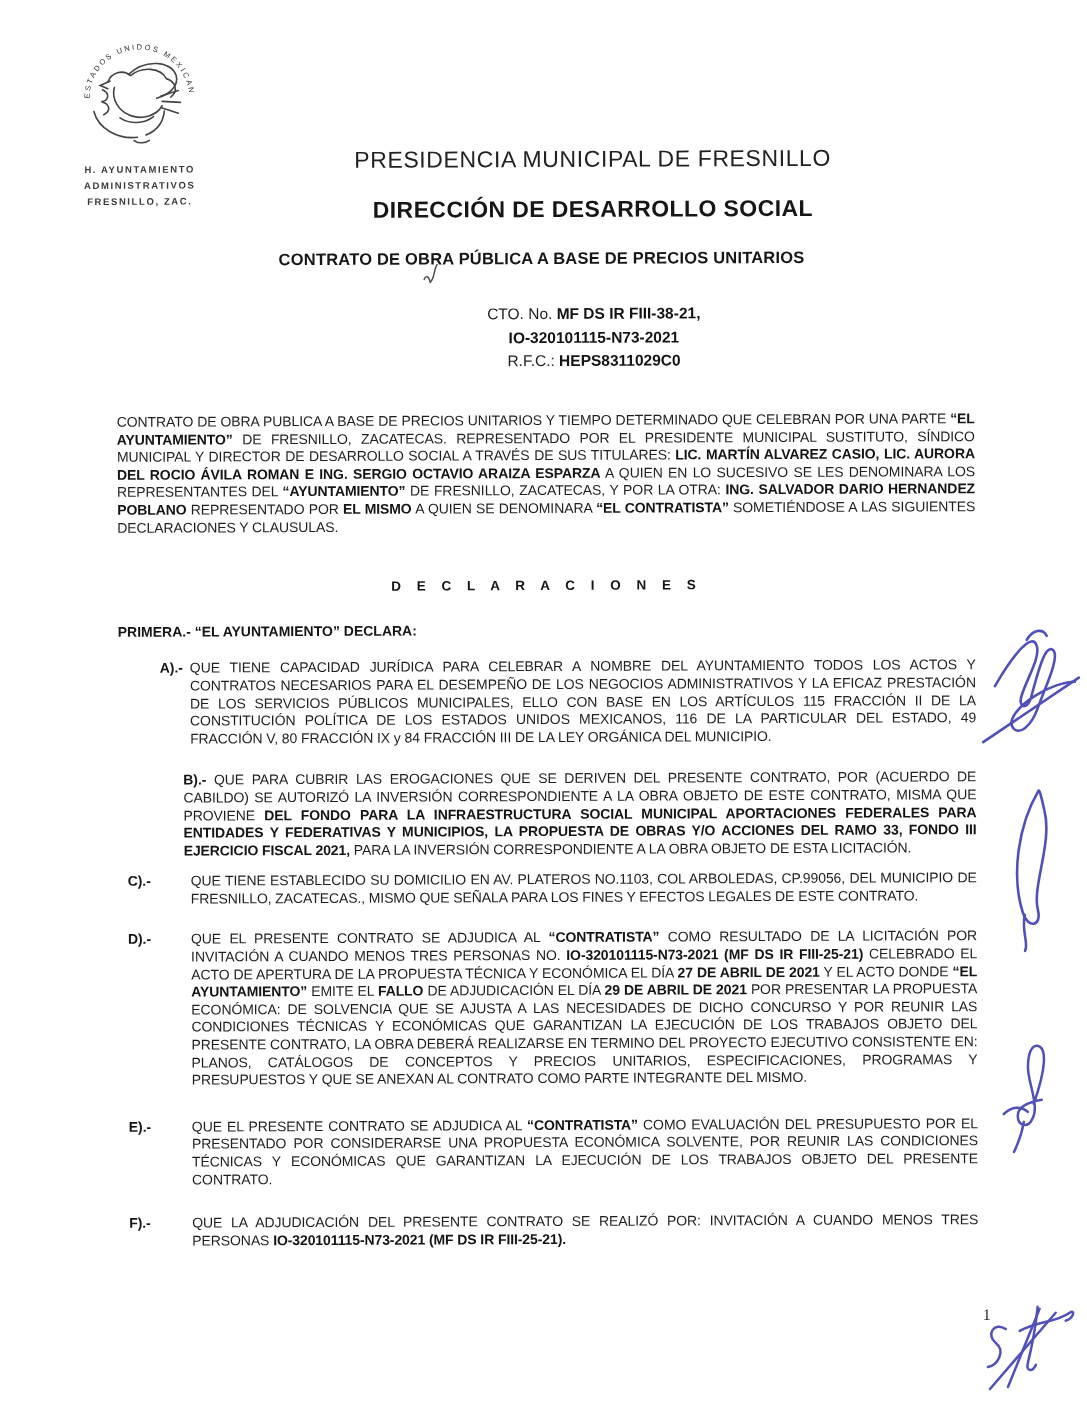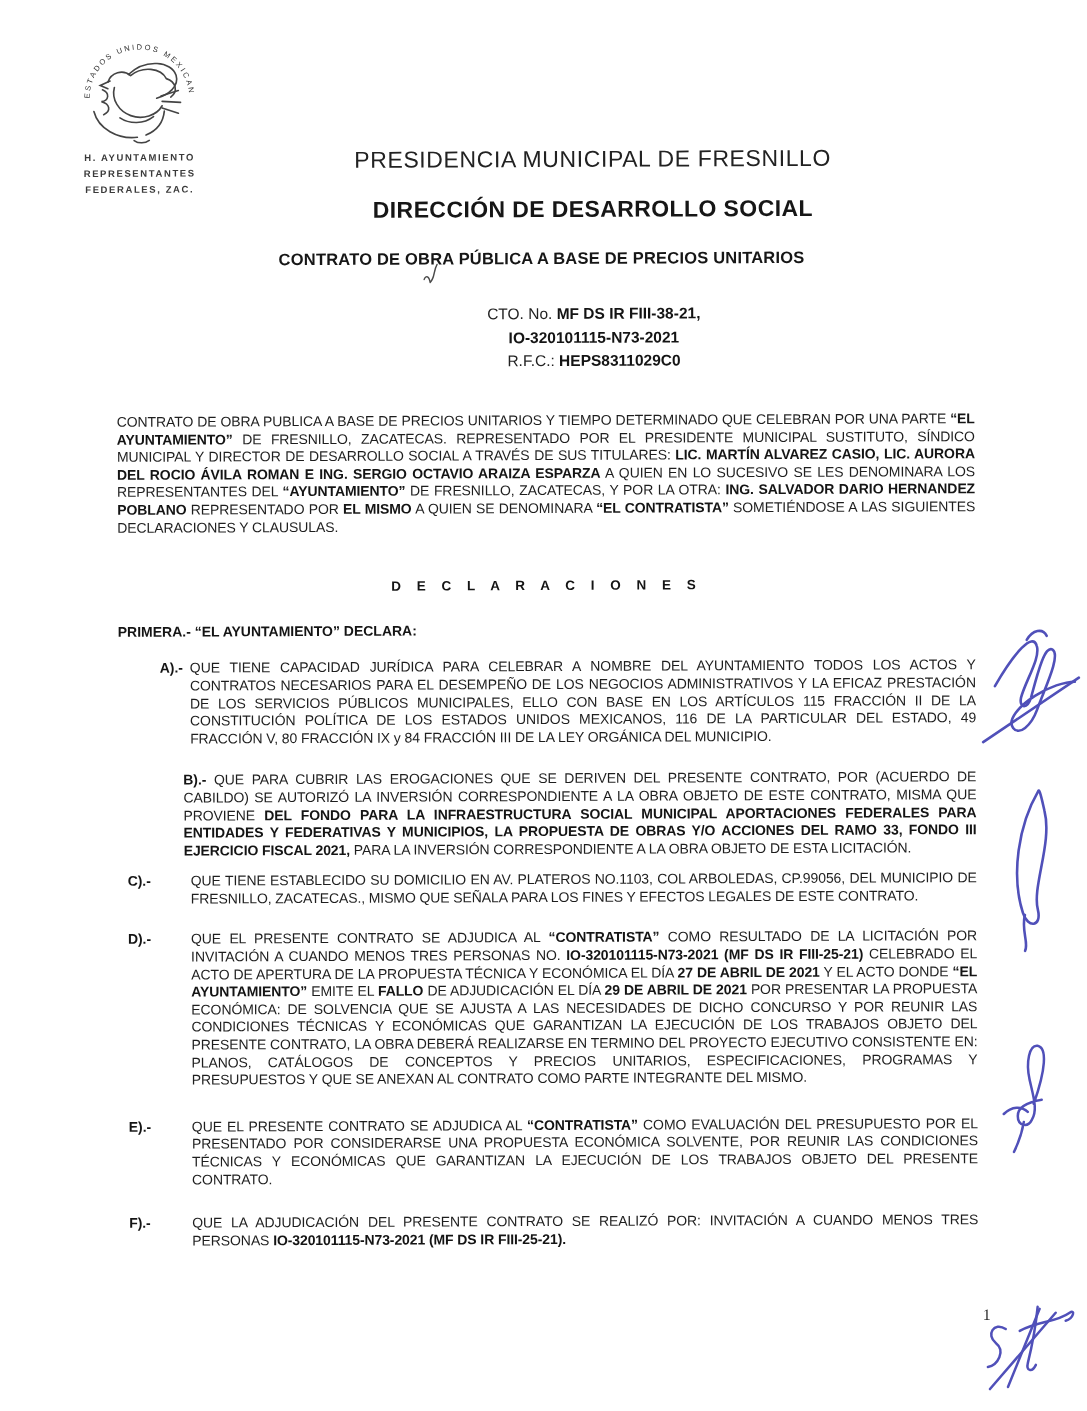--- a/index.html
+++ b/index.html
@@ -24,21 +24,21 @@
   
   .emblem-wrap {
     position: absolute;
     left: 70px;
     top: 38px;
     width: 144px;
     text-align: center;
   }
   .emblem-wrap svg { display: block; margin: 0 auto; }
   .emblem-caption {
-    margin-top: 6px;
+    margin-top: 18px;
     font-size: 9.5px;
     letter-spacing: 1.6px;
     line-height: 16px;
     color: #3a3a3a;
     font-weight: bold;
   }
   
   .h-center { position: absolute; left: 0; width: 100%; text-align: center; box-sizing: border-box; white-space: nowrap; }
   .doc-title {
     top: 146px;
@@ -152,22 +152,22 @@
         <path d="M37,44 c-3,11 4,22 15,26 c11,4 24,0 29,-9"></path>
         <path d="M80,52 l16,-5 m-15,10 l17,1 m-17,5 l15,5"></path>
         <path d="M26,46 c7,3 6,10 -1,11 c8,2 9,9 2,12"></path>
         <path d="M42,72 c9,6 22,6 31,-1"></path>
         <path d="M18,66 c4,16 22,26 40,24 m8,-2 c10,-4 16,-12 17,-22"></path>
         <path d="M55,93 c4,3 10,3 14,0"></path>
       </g>
     </svg>
     <div class="emblem-caption">
       <div>H. AYUNTAMIENTO</div>
-      <div>REPRESENTANTES</div>
-      <div>FEDERALES, ZAC.</div>
+      <div>ADMINISTRATIVOS</div>
+      <div>FRESNILLO, ZAC.</div>
     </div>
   </div>
 
   <div class="h-center doc-title">PRESIDENCIA MUNICIPAL DE FRESNILLO</div>
   <div class="h-center dept-title">DIRECCIÓN DE DESARROLLO SOCIAL</div>
   <div class="h-center contract-title">CONTRATO DE OBRA PÚBLICA A BASE DE PRECIOS UNITARIOS</div>
 
   <div class="cto-block">
     <div><span>CTO. No. </span><span class="b">MF DS IR FIII-38-21,</span></div>
     <div class="b">IO-320101115-N73-2021</div>

